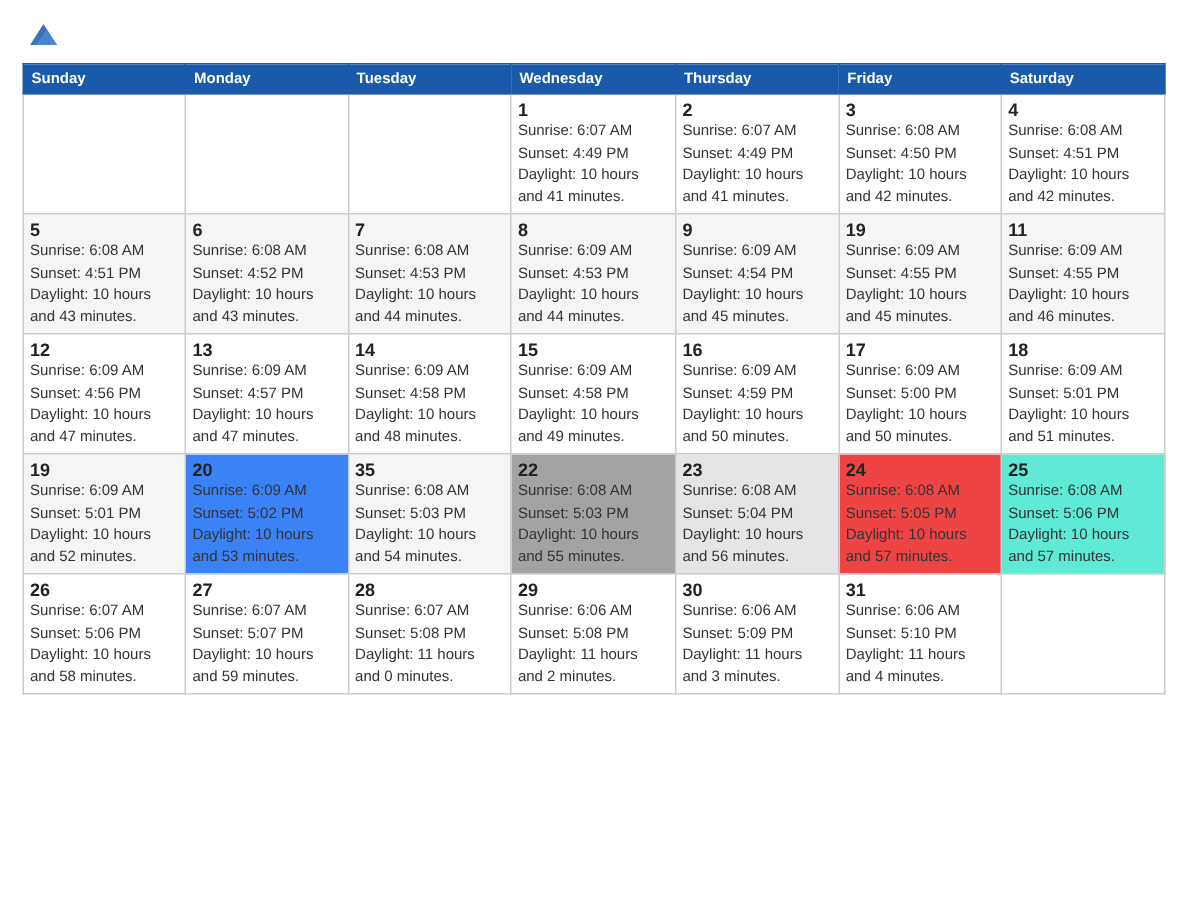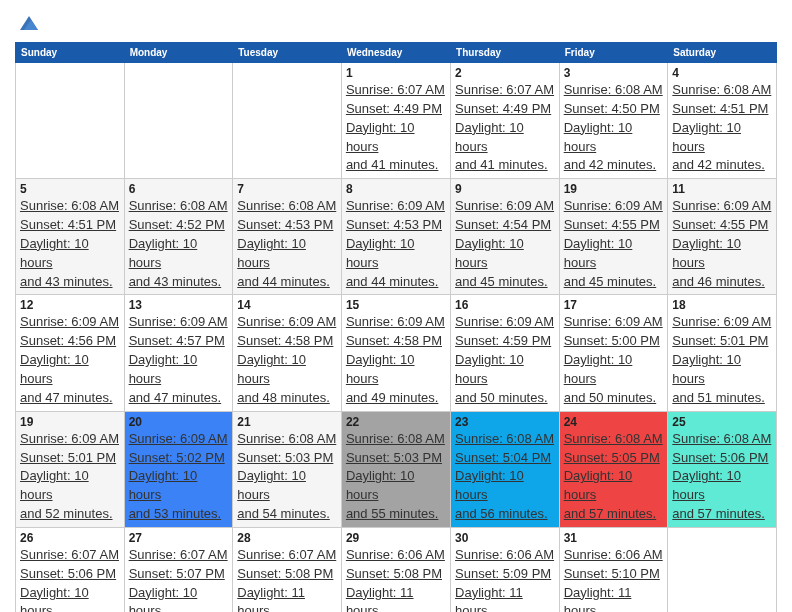--- a/index.html
+++ b/index.html
@@ -80,23 +80,22 @@
     }
     .day-num {
       font-size: 12px;
       font-weight: bold;
       color: #222;
       display: block;
       margin-bottom: 1px;
     }
     .day-info {
       color: #333;
-      font-size: 13px;
+      font-size: 10px;
       line-height: 1.45;
-      text-decoration: underline;
     }
     .empty-cell {
       background: #fff !important;
     }
   </style>
 </head>
 <body>
 
 <div class="page">
   <div class="header">
@@ -273,34 +272,34 @@
 and 52 minutes.</div>
           </td>
           <td style="background: #3b82f6;">
             <span class="day-num">20</span>
             <div class="day-info" style="white-space: pre-line;">Sunrise: 6:09 AM
 Sunset: 5:02 PM
 Daylight: 10 hours
 and 53 minutes.</div>
           </td>
           <td style="background: rgb(245, 245, 245);">
-            <span class="day-num">21</span>
+            <span class="day-num">35</span>
             <div class="day-info" style="white-space: pre-line;">Sunrise: 6:08 AM
 Sunset: 5:03 PM
 Daylight: 10 hours
 and 54 minutes.</div>
           </td>
           <td style="background: #a3a3a3;">
             <span class="day-num">22</span>
             <div class="day-info" style="white-space: pre-line;">Sunrise: 6:08 AM
 Sunset: 5:03 PM
 Daylight: 10 hours
 and 55 minutes.</div>
           </td>
-          <td style="background: #0ea5e9;">
+          <td style="background: #e5e5e5;">
             <span class="day-num">23</span>
             <div class="day-info" style="white-space: pre-line;">Sunrise: 6:08 AM
 Sunset: 5:04 PM
 Daylight: 10 hours
 and 56 minutes.</div>
           </td>
           <td style="background: #ef4444;">
             <span class="day-num">24</span>
             <div class="day-info" style="white-space: pre-line;">Sunrise: 6:08 AM
 Sunset: 5:05 PM

